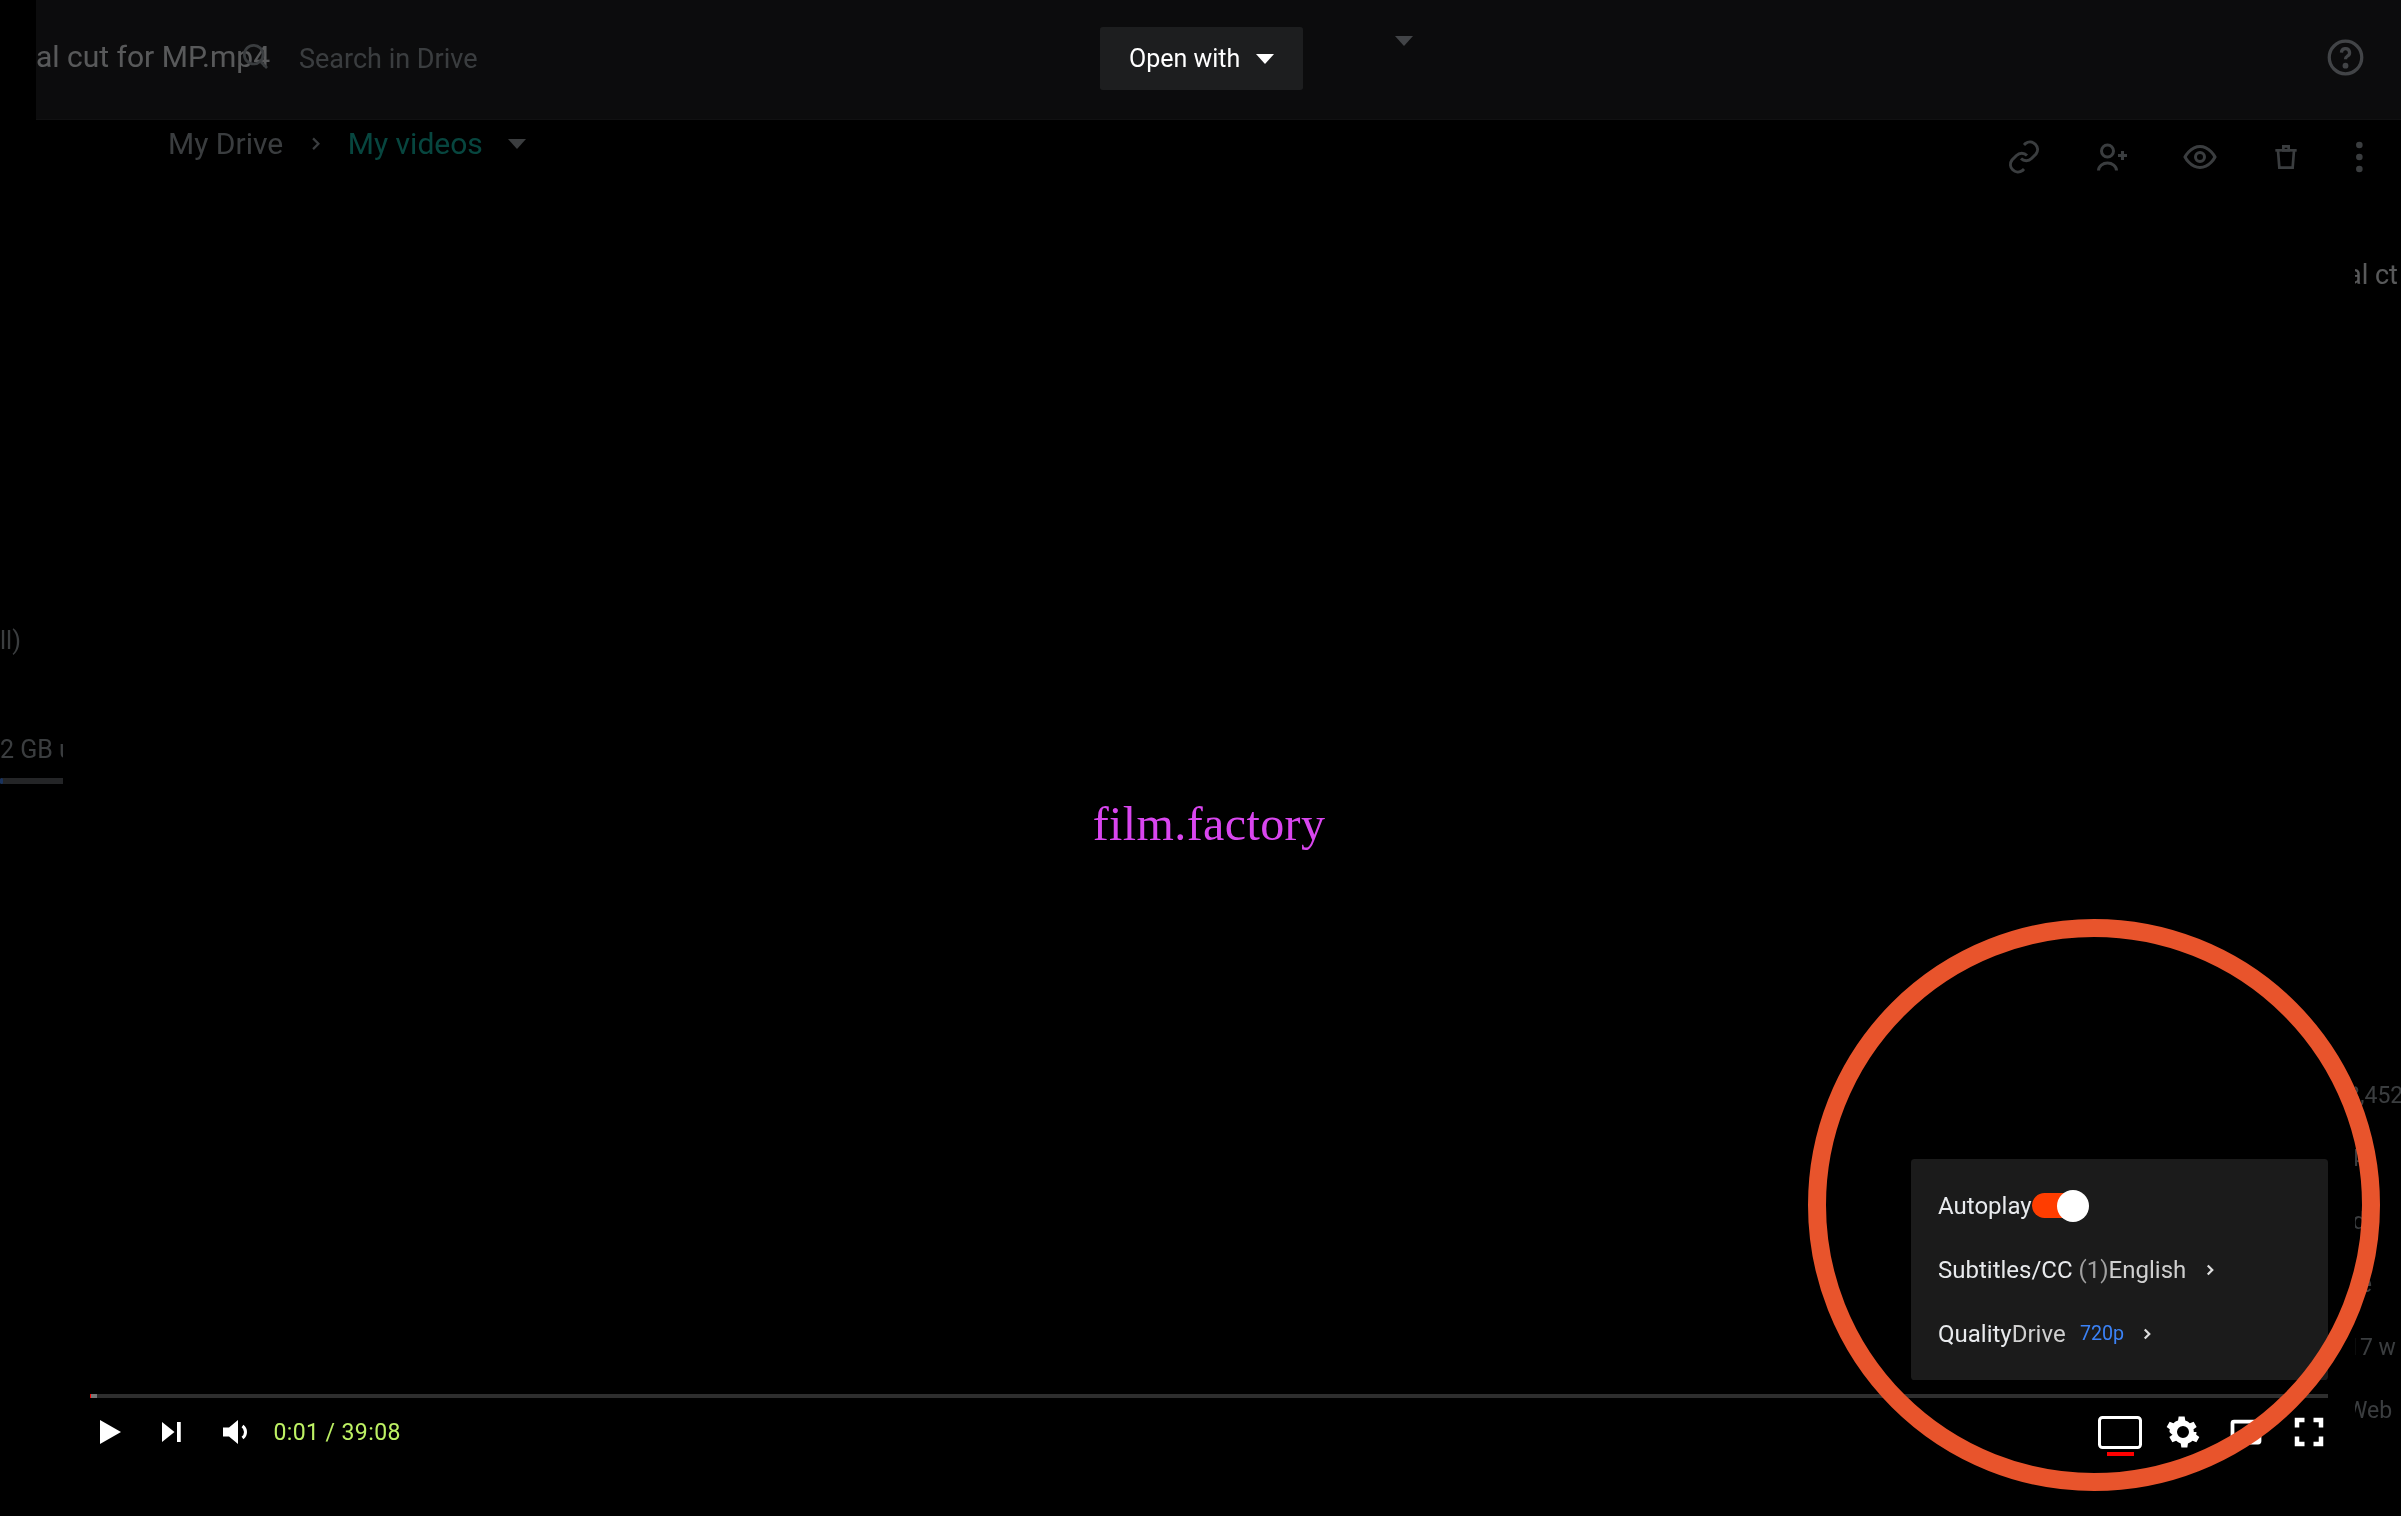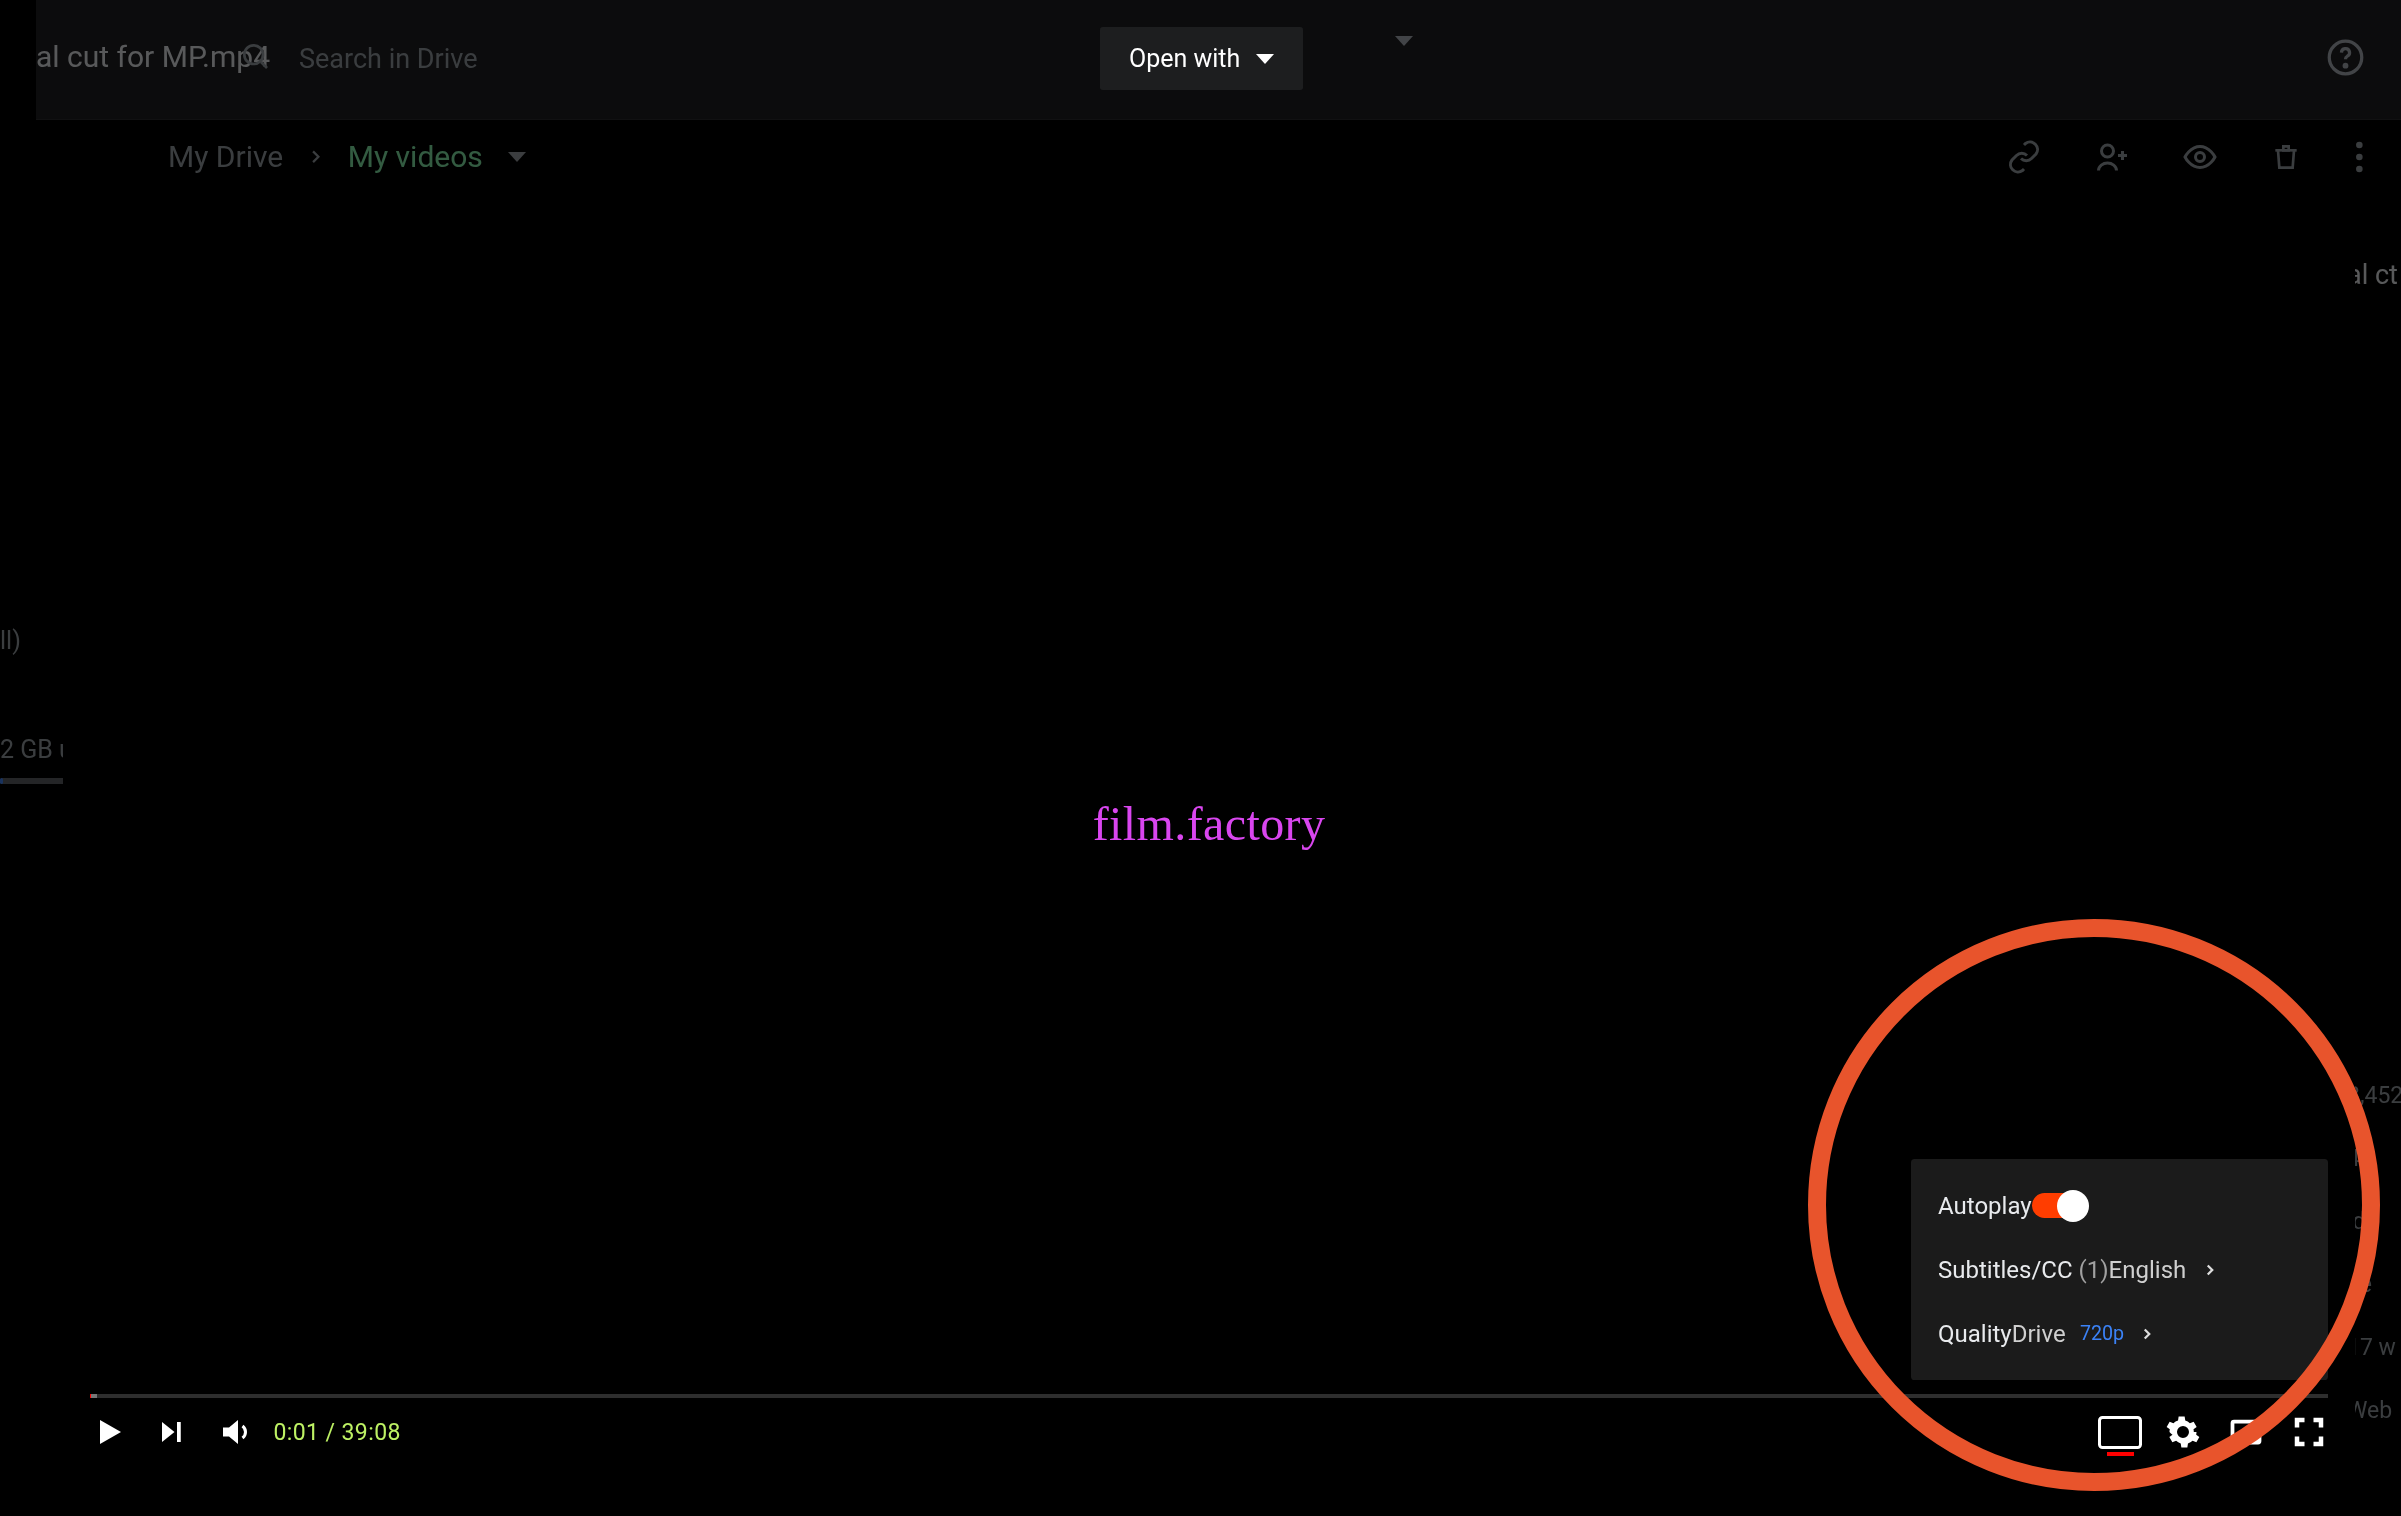--- a/index.html
+++ b/index.html
@@ -33,24 +33,24 @@
   }
   .drive-search-icon {
     position:absolute; left:203px; top:40px;
     color:#9aa0a6;
   }
   .drive-search-text {
     position:absolute; left:263px; top:43px;
     font-size:27px; color:#9aa0a6;
   }
   .drive-action-row {
-    position:absolute; left:168px; top:139px; right:36px; height:72px;
+    position:absolute; left:168px; top:126px; right:36px; height:72px;
   }
   .breadcrumb { display:flex; align-items:center; gap:21.5px; font-size:30px; color:#9aa0a6; }
-  .crumb-current { color:#86efac;text-align:right; }
+  .crumb-current { color:#14b8a6;text-align:right; }
   .action-icons {
     position:absolute; right:36px; top:139px;
     display:flex; gap:52px; align-items:center; color:#9aa0a6;
   }
   .side-info {
     position:absolute; right:0; top:241px; width:54px; height:376px;
     color:#9aa0a6; font-size:23px; overflow:hidden;
   }
   .side-info div { margin:18px 0; white-space:nowrap; }
   .storage {

